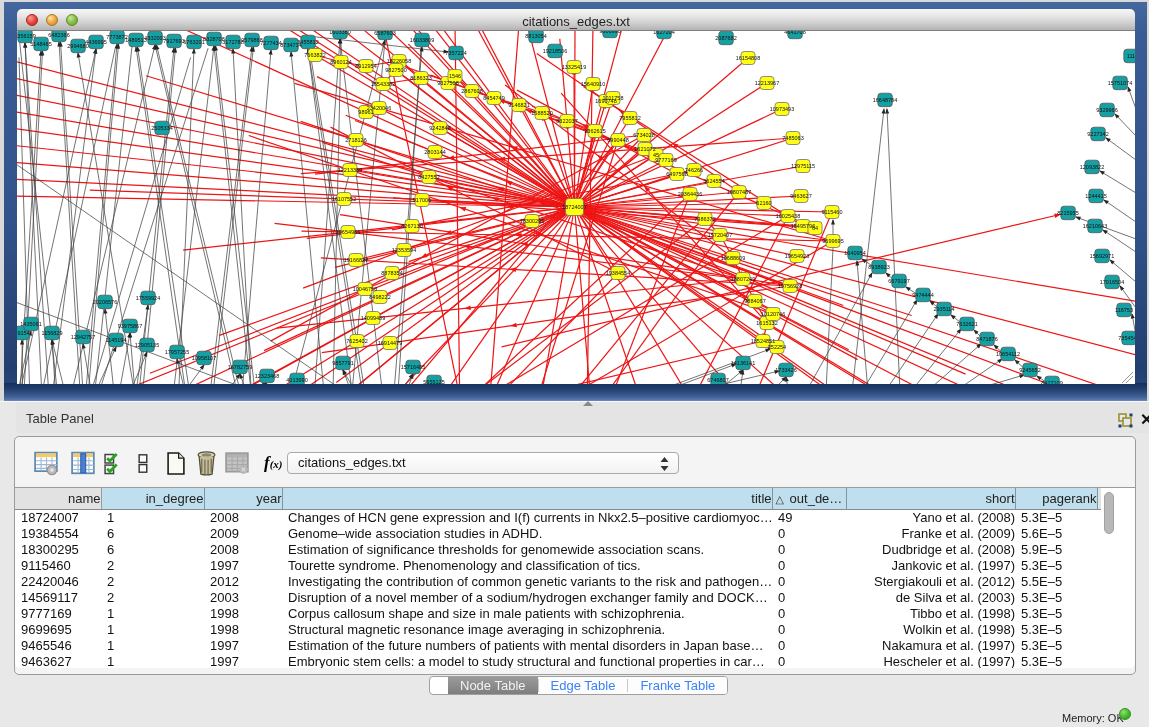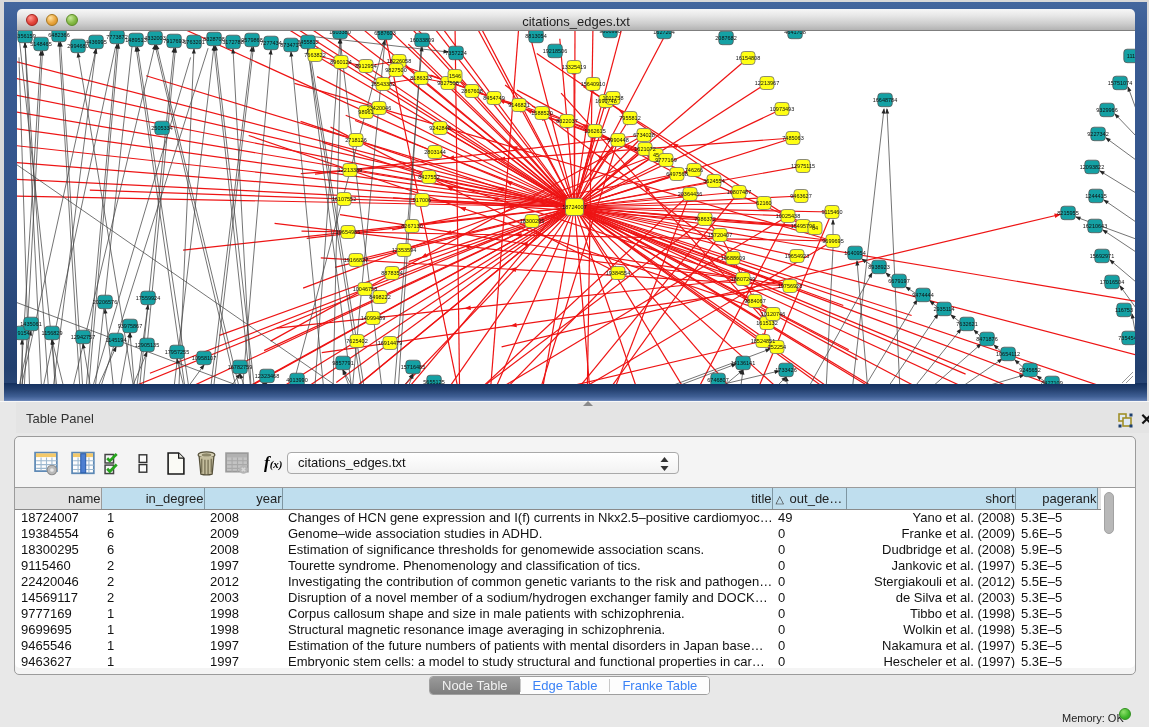--- a/index.html
+++ b/index.html
@@ -35,21 +35,21 @@
 #tblwrap { position:absolute; left:0px; top:50px; width:1120px; height:181px; background:#ffffff; border-top:1px solid #9b9b9b; overflow:hidden; border-radius:0 0 5px 5px;}
 table.grid { border-collapse:collapse; table-layout:fixed; width:1086px; font-size:13px; color:#111; }
 table.grid th { height:21px; font-weight:normal; font-size:13px; color:#222; background:#bfdeee; border-right:1px solid #7e96a2; border-bottom:1px solid #8a8a8a; padding:0; text-align:right; overflow:hidden; white-space:nowrap; }
 table.grid th.gray { background:#e2e2e2; border-right:1px solid #9b9b9b; }
 table.grid td { height:16px; padding:0 0 0 6px; overflow:hidden; white-space:nowrap; }
 table.grid td.ctr { text-align:right; padding:0; }
 .sorttri { display:inline-block; font-size:11px; color:#333; margin-right:2px; }
 
 #sbar { position:absolute; left:1089px; top:4px; width:10px; height:42px; background:#b8b8b8; border:1px solid #a2a2a2; border-radius:5px; }
 
-#tabs { position:absolute; left:429px; top:274px; height:19px; display:flex; border:1px solid #9f9f9f; border-radius:4px; overflow:hidden; background:#fff; }
+#tabs { position:absolute; left:429px; top:274px; height:19px; display:flex; border:1px solid #9f9f9f; border-radius:4px; overflow:hidden; background:#fff;padding-left:18px; }
 #tabs .tab { font-size:13px; color:#3b82f6; padding:0 12px; line-height:18px; background:#fdfdfd; }
 #tabs .tab.sel { background:linear-gradient(180deg,#9a9a9a,#7e7e7e); color:#f2f2f2; }
 #tabs .sep { width:1px; background:#c8c8c8; margin:2px 0; }
 
 #mem { position:absolute; left:1062px; top:310px; font-size:11px; color:#222; }
 #memdot { position:absolute; left:1119px; top:306px; width:12px; height:12px; border-radius:50%; background:radial-gradient(circle at 35% 30%,#8ee06a,#3db529 60%,#2f9e1e); border:1px solid #2e8f1c; }
 .edge-r { stroke:#ee1414; stroke-width:1.2; }
 .edge-k { stroke:#414141; stroke-width:0.9; stroke-opacity:.82; }
 </style>
 </head>

